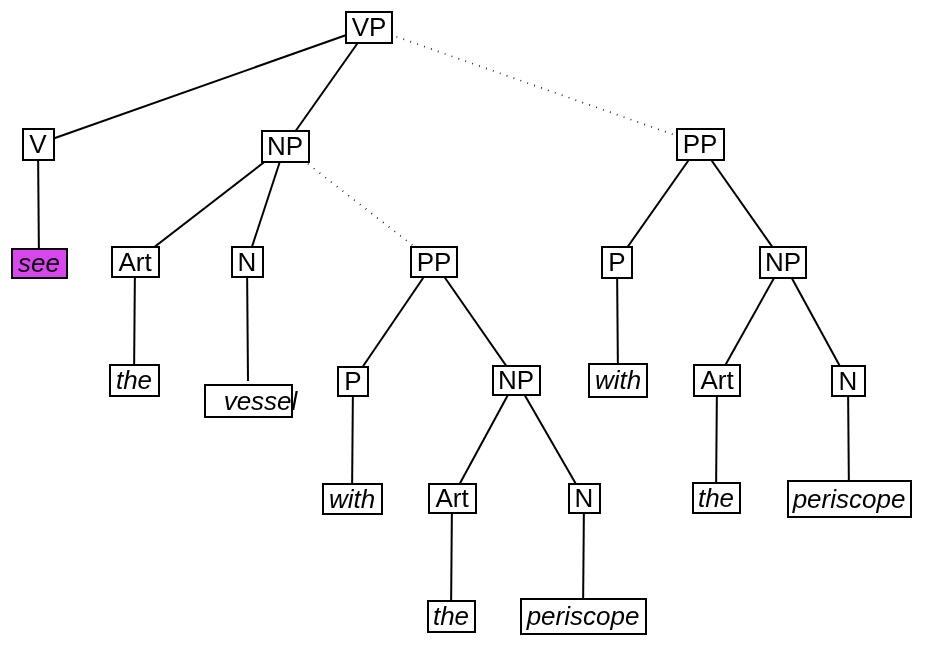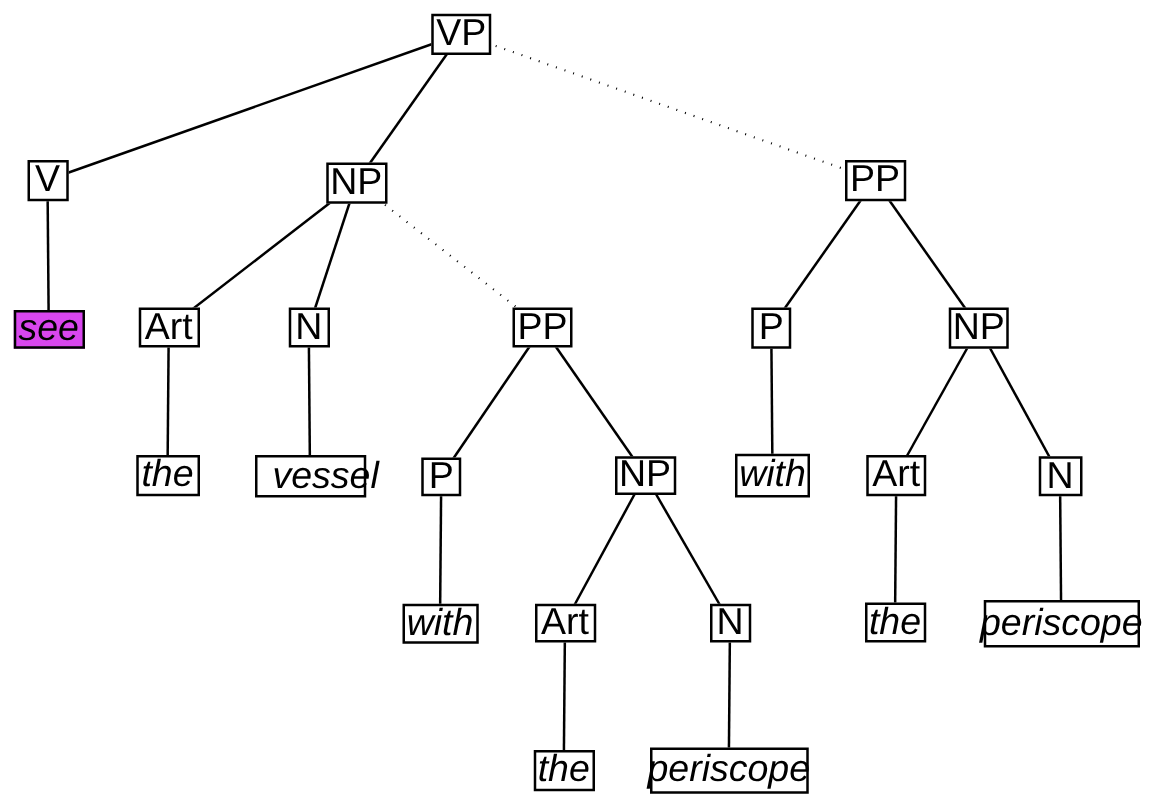--- a/index.html
+++ b/index.html
@@ -24,21 +24,21 @@
   }
   .node {
     position: absolute;
     box-sizing: border-box;
     display: flex;
     align-items: center;
     justify-content: center;
     background: #ffffff;
     border: 2px solid #000000;
     color: #000000;
-    font-size: 30px;
+    font-size: 26px;
     line-height: 1;
     white-space: nowrap;
     user-select: none;
   }
   .node.italic {
     font-style: italic;
   }
 </style>
 </head>
 <body>
@@ -74,21 +74,21 @@
       <div class="node" style="left: 21.5px; top: 127.5px; width: 33px; height: 33px; background: rgb(255, 255, 255); border-color: rgb(0, 0, 0);">V</div>
       <div class="node" style="left: 260.5px; top: 129.5px; width: 49px; height: 33px; background: rgb(255, 255, 255); border-color: rgb(0, 0, 0);">NP</div>
       <div class="node" style="left: 675.5px; top: 127.5px; width: 49px; height: 33px; background: rgb(255, 255, 255); border-color: rgb(0, 0, 0);">PP</div>
       <div class="node italic" style="left: 10.5px; top: 247.5px; width: 57px; height: 31px; background: #d946ef; border-color: rgb(0, 0, 0);">see</div>
       <div class="node" style="left: 110.5px; top: 246px; width: 49px; height: 32px; background: rgb(255, 255, 255); border-color: rgb(0, 0, 0);">Art</div>
       <div class="node" style="left: 230.5px; top: 246px; width: 33px; height: 32px; background: rgb(255, 255, 255); border-color: rgb(0, 0, 0);">N</div>
       <div class="node" style="left: 410px; top: 246px; width: 48px; height: 32px; background: rgb(255, 255, 255); border-color: rgb(0, 0, 0);">PP</div>
       <div class="node" style="left: 601px; top: 245.5px; width: 32px; height: 33px; background: rgb(255, 255, 255); border-color: rgb(0, 0, 0);">P</div>
       <div class="node" style="left: 759px; top: 245.5px; width: 48px; height: 33px; background: rgb(255, 255, 255); border-color: rgb(0, 0, 0);">NP</div>
       <div class="node italic" style="left: 108.5px; top: 363.5px; width: 51px; height: 33px; background: rgb(255, 255, 255); border-color: rgb(0, 0, 0);">the</div>
-      <div class="node italic" style="left: 203.5px; top: 364px; width: 89px; height: 34px; background: rgb(255, 255, 255); border-color: rgb(0, 0, 0); padding-left: 25px;">vessel</div>
+      <div class="node italic" style="left: 203.5px; top: 384px; width: 89px; height: 34px; background: rgb(255, 255, 255); border-color: rgb(0, 0, 0); padding-left: 25px;">vessel</div>
       <div class="node" style="left: 337px; top: 365.5px; width: 32px; height: 31px; background: rgb(255, 255, 255); border-color: rgb(0, 0, 0);">P</div>
       <div class="node" style="left: 491.5px; top: 364.5px; width: 49px; height: 31px; background: rgb(255, 255, 255); border-color: rgb(0, 0, 0);">NP</div>
       <div class="node italic" style="left: 588px; top: 362.5px; width: 60px; height: 35px; background: rgb(255, 255, 255); border-color: rgb(0, 0, 0);">with</div>
       <div class="node" style="left: 693px; top: 363.5px; width: 48px; height: 33px; background: rgb(255, 255, 255); border-color: rgb(0, 0, 0);">Art</div>
       <div class="node" style="left: 830.5px; top: 365px; width: 35px; height: 32px; background: rgb(255, 255, 255); border-color: rgb(0, 0, 0);">N</div>
       <div class="node italic" style="left: 321.5px; top: 483px; width: 61px; height: 32px; background: rgb(255, 255, 255); border-color: rgb(0, 0, 0);">with</div>
       <div class="node" style="left: 427.5px; top: 482.5px; width: 49px; height: 31px; background: rgb(255, 255, 255); border-color: rgb(0, 0, 0);">Art</div>
       <div class="node" style="left: 567.5px; top: 482.5px; width: 33px; height: 31px; background: rgb(255, 255, 255); border-color: rgb(0, 0, 0);">N</div>
       <div class="node italic" style="left: 691.5px; top: 482px; width: 49px; height: 32px; background: rgb(255, 255, 255); border-color: rgb(0, 0, 0);">the</div>
       <div class="node italic" style="left: 786.5px; top: 480px; width: 125px; height: 38px; background: rgb(255, 255, 255); border-color: rgb(0, 0, 0);">periscope</div>

